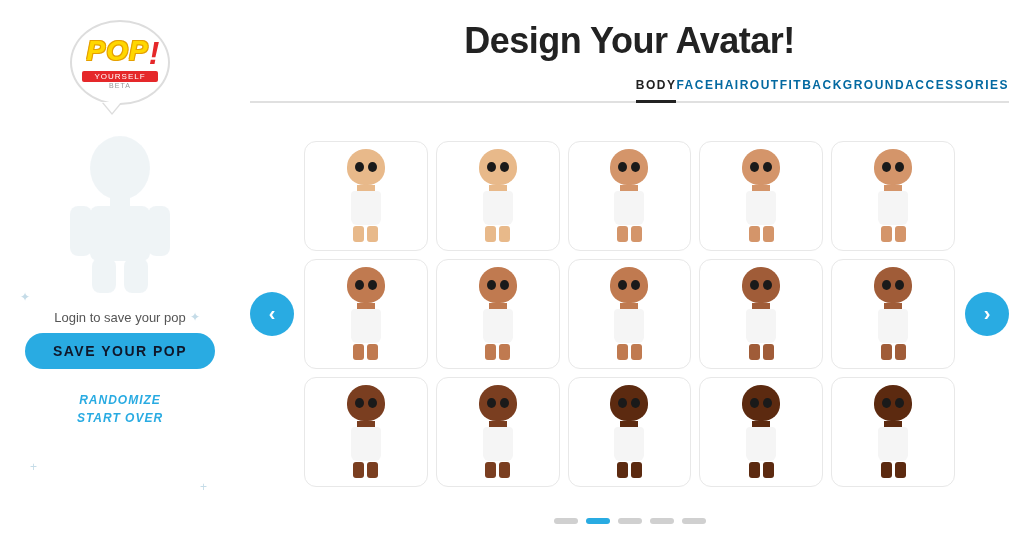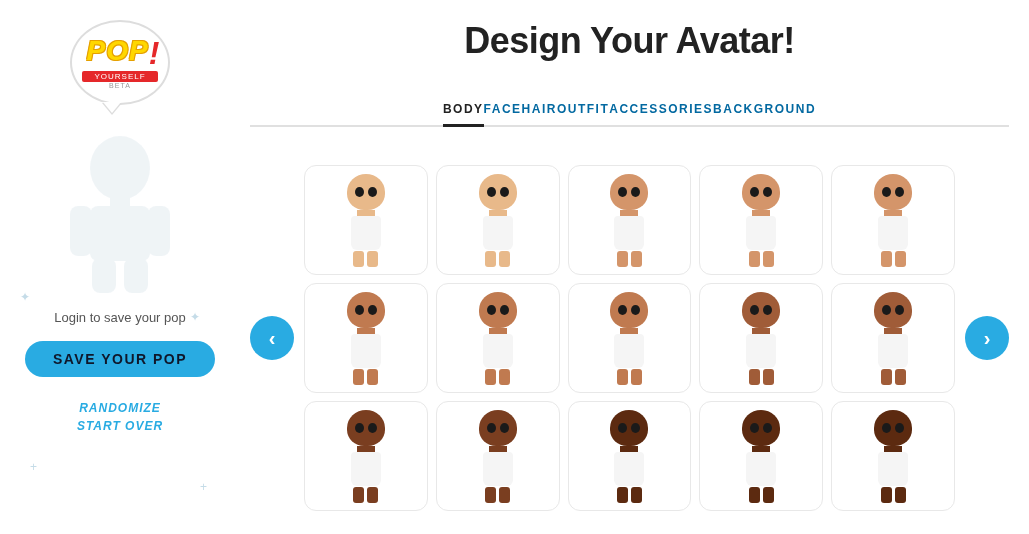--- a/index.html
+++ b/index.html
@@ -109,21 +109,21 @@
 
     .avatar-silhouette {
       width: 120px;
       height: 160px;
       opacity: 0.15;
     }
 
     .login-text {
       font-size: 13px;
       color: #555;
-      margin-bottom: 16px;
+      margin-bottom: 8px;
       text-align: center;
     }
 
     .save-btn {
       background: #29ABE2;
       color: #0f172a;
       border: none;
       border-radius: 25px;
       padding: 10px 28px;
       font-size: 14px;
@@ -159,36 +159,35 @@
       font-size: 12px;
     }
 
     
     .main-content {
       flex: 1;
       display: flex;
       flex-direction: column;
       padding: 20px 20px 10px 10px;
       background: #fff;
-      gap: 24px;
     }
 
     .page-title {
       text-align: center;
       font-size: 36px;
       font-weight: 800;
       color: #222;
       margin-bottom: 16px;
       letter-spacing: -0.5px;
     }
 
     
     .tabs {
       display: flex;
-      justify-content: center;
+      justify-content: flex-end;
       border-bottom: 2px solid #e0e0e0;
       margin-bottom: 14px;
       padding-bottom: 0;
     }
 
     .tab {
       font-size: 12px;
       font-weight: 700;
       letter-spacing: 1.5px;
       text-transform: uppercase;
@@ -386,22 +385,22 @@
 </div>
 
 <div class="main-content">
   <h1 class="page-title">Design Your Avatar!</h1>
 
   <div class="tabs">
     <div class="tab active">BODY</div>
     <div class="tab">FACE</div>
     <div class="tab">HAIR</div>
     <div class="tab">OUTFIT</div>
+    <div class="tab">BACKGROUND</div>
     <div class="tab">ACCESSORIES</div>
-    <div class="tab">BACKGROUND</div>
   </div>
 
   <div class="grid-area">
 
     <button class="nav-btn">
       <span>‹</span>
     </button>
 
     <div class="avatar-grid" id="avatar-grid">
 

